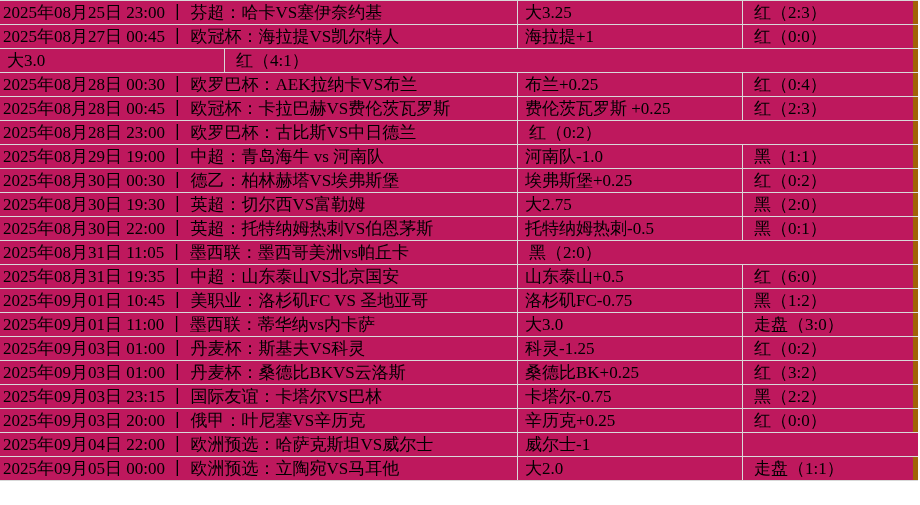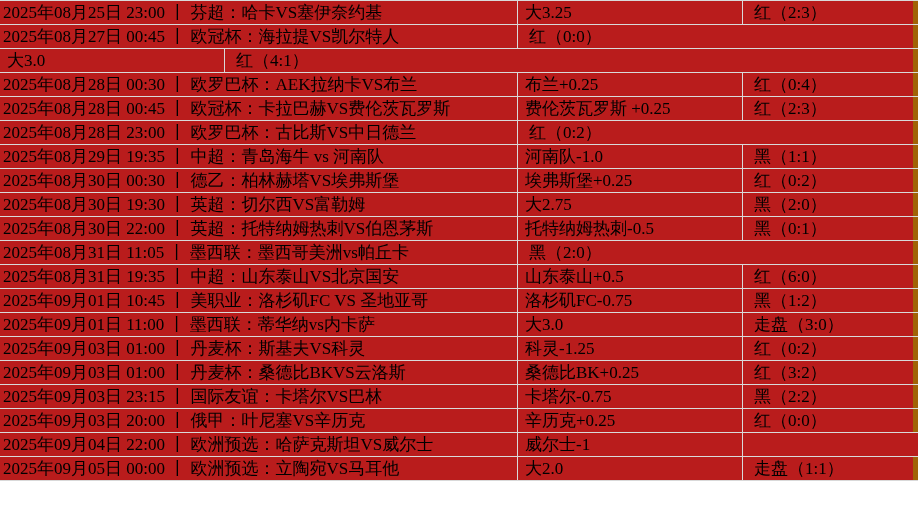--- a/index.html
+++ b/index.html
@@ -20,21 +20,21 @@
     top: 0;
     left: 0;
     width: 918px;
     border-top: 1px solid #d9d9d9;
   }
   .row {
     display: flex;
     height: 24px;
     box-sizing: border-box;
     border-bottom: 1px solid #d9d9d9;
-    background: #b91c1c;
+    background: #be185d;
   }
   .cell {
     box-sizing: border-box;
     height: 23px;
     line-height: 23px;
     white-space: nowrap;
     overflow: hidden;
   }
   .c-info {
     width: 518px;
@@ -58,20 +58,21 @@
 
 <div class="table">
 
   <div class="row">
     <div class="cell c-info">2025年08月25日 23:00 丨 芬超：哈卡VS塞伊奈约基</div>
     <div class="cell c-bet">大3.25</div>
     <div class="cell c-result">红（2:3）</div>
   </div>
   <div class="row">
     <div class="cell c-info">2025年08月27日 00:45 丨 欧冠杯：海拉提VS凯尔特人</div>
+    <div class="cell c-bet">海拉提+1</div>
     <div class="cell c-result">红（0:0）</div>
   </div>
   <div class="row">
     <div class="cell c-bet">大3.0</div>
     <div class="cell c-result">红（4:1）</div>
   </div>
   <div class="row">
     <div class="cell c-info">2025年08月28日 00:30 丨 欧罗巴杯：AEK拉纳卡VS布兰</div>
     <div class="cell c-bet">布兰+0.25</div>
     <div class="cell c-result">红（0:4）</div>
@@ -79,21 +80,21 @@
   <div class="row">
     <div class="cell c-info">2025年08月28日 00:45 丨 欧冠杯：卡拉巴赫VS费伦茨瓦罗斯</div>
     <div class="cell c-bet">费伦茨瓦罗斯 +0.25</div>
     <div class="cell c-result">红（2:3）</div>
   </div>
   <div class="row">
     <div class="cell c-info">2025年08月28日 23:00 丨 欧罗巴杯：古比斯VS中日德兰</div>
     <div class="cell c-result">红（0:2）</div>
   </div>
   <div class="row">
-    <div class="cell c-info">2025年08月29日 19:35 丨 中超：青岛海牛 vs 河南队</div>
+    <div class="cell c-info">2025年08月29日 19:00 丨 中超：青岛海牛 vs 河南队</div>
     <div class="cell c-bet">河南队-1.0</div>
     <div class="cell c-result">黑（1:1）</div>
   </div>
   <div class="row">
     <div class="cell c-info">2025年08月30日 00:30 丨 德乙：柏林赫塔VS埃弗斯堡</div>
     <div class="cell c-bet">埃弗斯堡+0.25</div>
     <div class="cell c-result">红（0:2）</div>
   </div>
   <div class="row">
     <div class="cell c-info">2025年08月30日 19:30 丨 英超：切尔西VS富勒姆</div>

